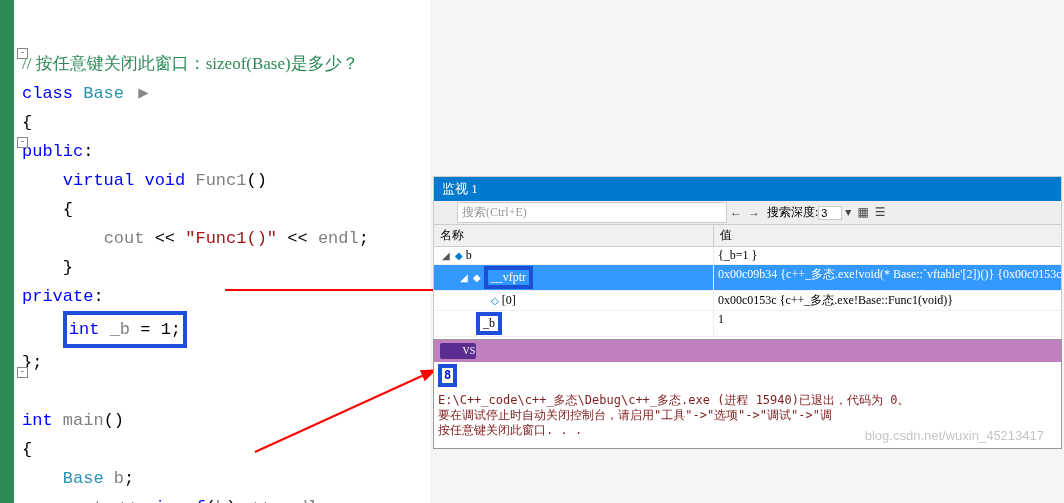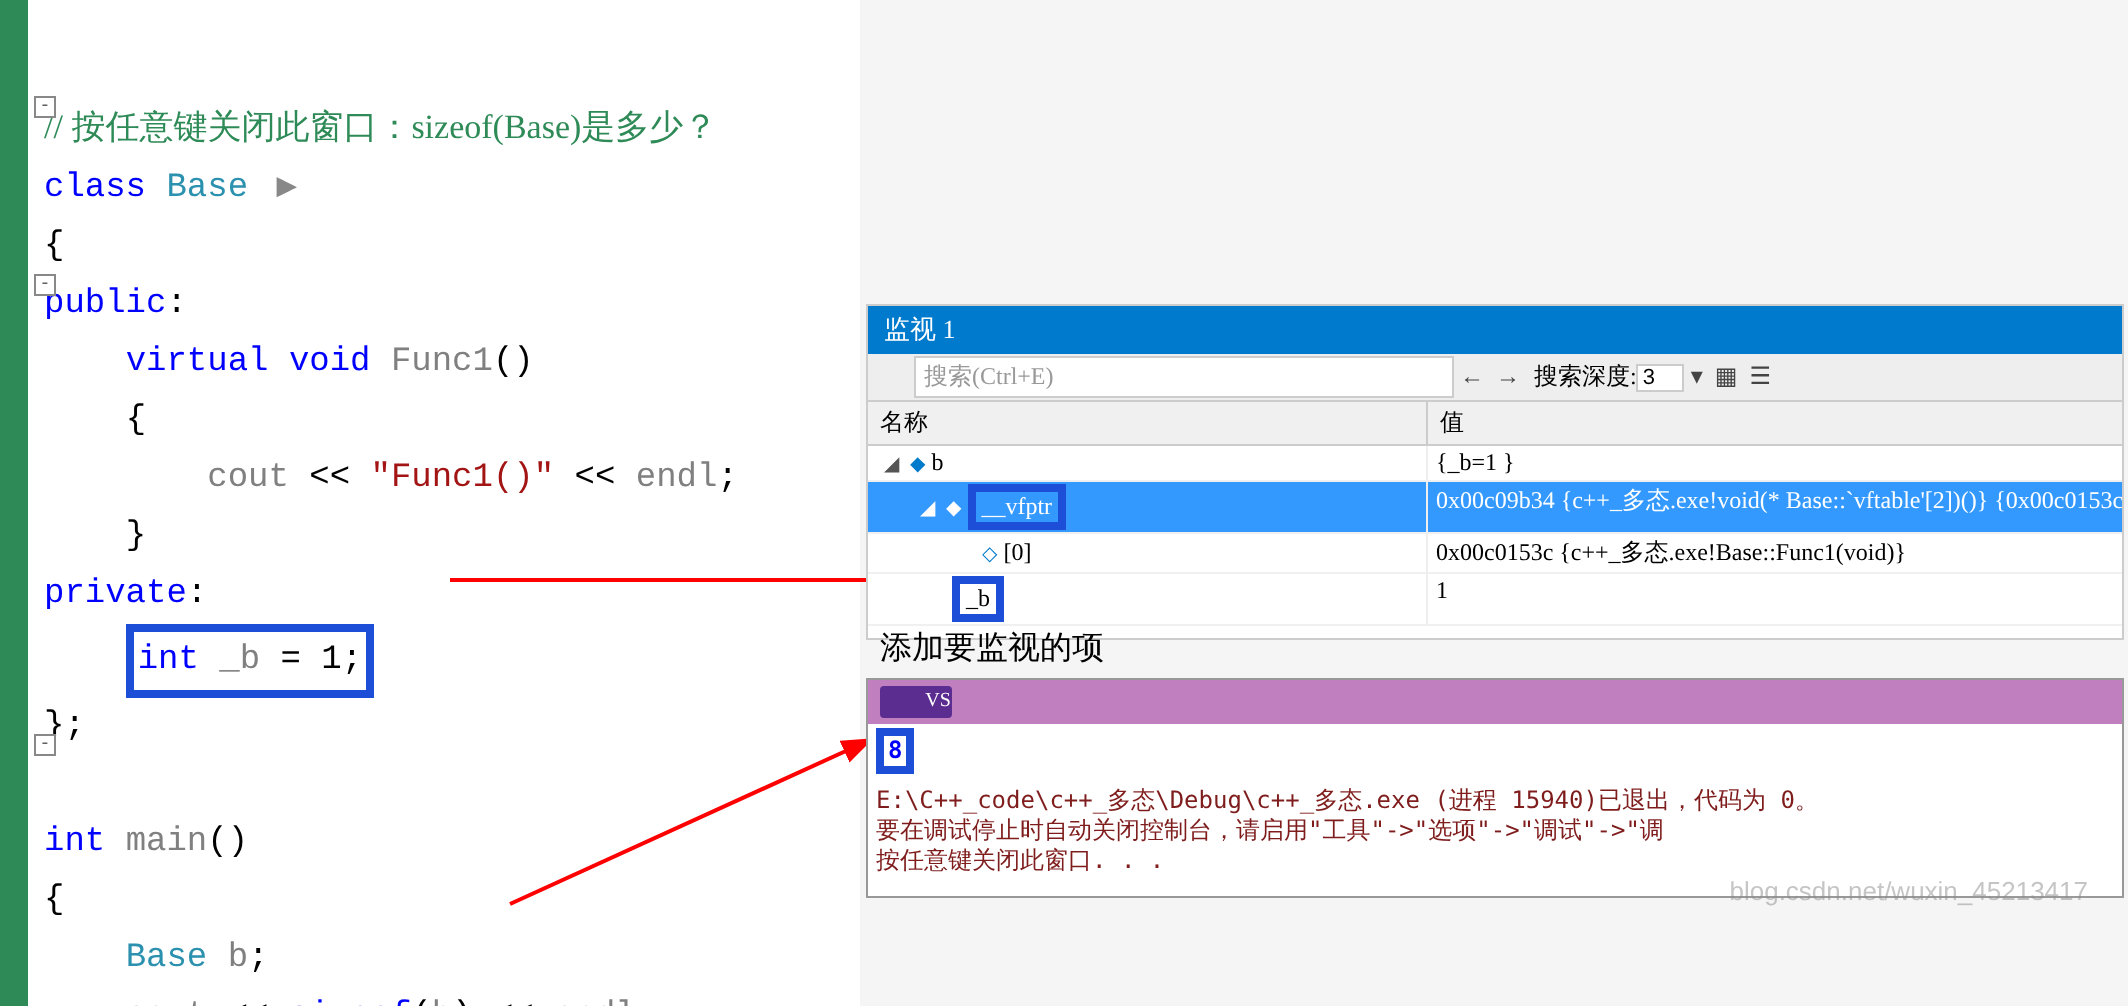--- a/index.html
+++ b/index.html
@@ -17,21 +17,21 @@
     .str { color: #a31515; }
     .punct { color: #000; }
     .ident { color: #808080; }
     .num { color: #000; }
     .play-icon { color: #888; display: inline-block; margin-left: 4px; }
     
     .red-box { border: 4px solid #1d4ed8; padding: 0 2px; display: inline-block; }
     
     svg.arrow { position: absolute; pointer-events: none; }
     
-    .watch-panel { position: absolute; left: 433px; top: 152px; width: 629px; height: 168px; border: 1px solid #ccc; background: #fff; }
+    .watch-panel { position: absolute; left: 433px; top: 176px; width: 629px; height: 168px; border: 1px solid #ccc; background: #fff; }
     .watch-title { background: #007acc; color: #fff; padding: 3px 8px; font-size: 13px; font-family: 'Microsoft YaHei'; }
     .watch-toolbar { background: #eee; border-bottom: 1px solid #ccc; padding: 2px 4px; display: flex; align-items: center; font-size: 12px; font-family: 'Microsoft YaHei'; height: 24px; }
     .search-box { border: 1px solid #ccc; background: #fff; padding: 1px 4px; font-size: 12px; color: #999; width: 270px; margin-left: 19px; }
     .tb-btn { margin: 0 3px; color: #444; cursor: pointer; }
     .watch-cols { display: flex; background: #f0f0f0; border-bottom: 1px solid #ccc; font-size: 12px; font-family: 'Microsoft YaHei'; }
     .col-name { width: 280px; padding: 2px 6px; border-right: 1px solid #ccc; }
     .col-value { flex: 1; padding: 2px 6px; }
     .watch-row { display: flex; font-size: 12px; font-family: Consolas, 'Microsoft YaHei'; border-bottom: 1px solid #f0f0f0; }
     .watch-row.selected { background: #3399ff; color: #fff; }
     .row-name { width: 280px; padding: 1px 4px; border-right: 1px solid #eee; display: flex; align-items: center; }
@@ -41,21 +41,21 @@
     .diamond { color: #007acc; font-size: 10px; margin: 0 3px; }
     .watch-hint { color: #000000; font-size: 16px; font-family: Liberation Serif, serif; padding: 1px 6px; }
     
     .console-panel { position: absolute; left: 433px; top: 339px; width: 629px; height: 110px; border: 1px solid #999; background: #fff; }
     .console-title { background: #c080c0; color: #333; padding: 3px 6px; font-size: 13px; font-family: 'Microsoft YaHei'; display: flex; align-items: center; }
     .vs-icon { width: 36px; height: 16px; background: #5c2d91; color: #fff; font-size: 10px; line-height: 16px; text-align: center; margin-right: 6px; border-radius: 2px; padding-left: 22px; }
     .console-body { padding: 2px 4px; font-family: 'SimSun', monospace; font-size: 12px; line-height: 15px; }
     .console-8 { color: #0000ff; font-weight: bold; }
     .console-text { color: #7f1d1d; white-space: pre-wrap; word-break: break-all; }
     
-    .watermark { position: absolute; right: 20px; bottom: 50px; color: rgba(140,140,140,0.5); font-size: 13px; font-family: Arial; pointer-events: none; }
+    .watermark { position: absolute; right: 20px; bottom: 60px; color: rgba(140,140,140,0.5); font-size: 13px; font-family: Arial; pointer-events: none; }
     
     .depth-input { width: 24px; border: 1px solid #ccc; font-size: 11px; padding: 0 2px; }
   </style>
 </head>
 <body>
 
 <div class="code-panel">
   <div class="gutter"></div>
 
   <div class="fold-btn" style="top:48px">-</div>

